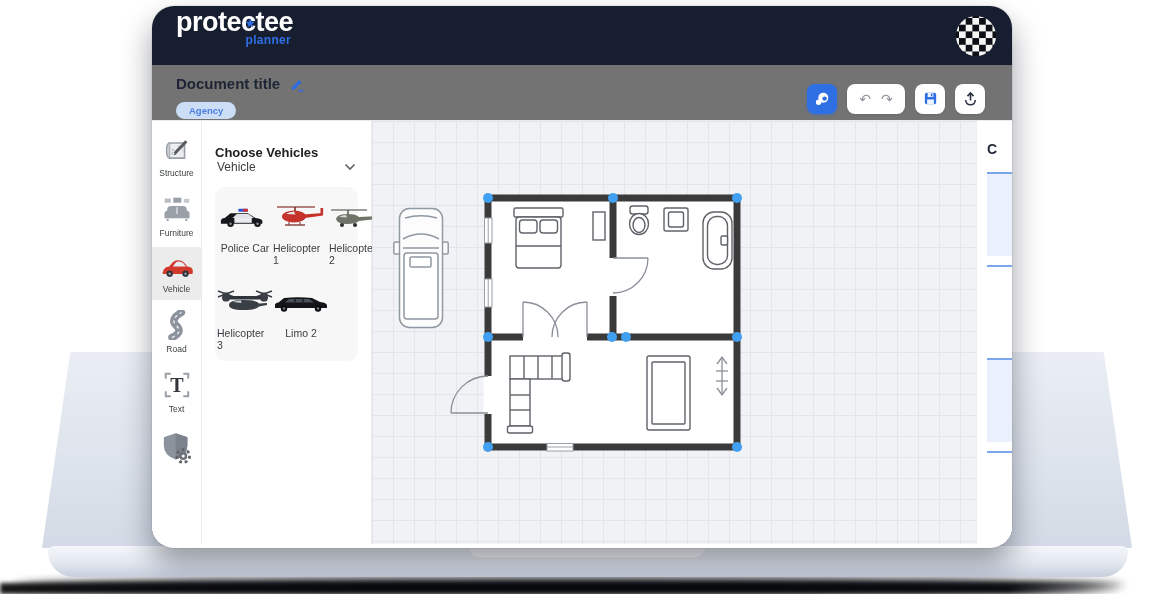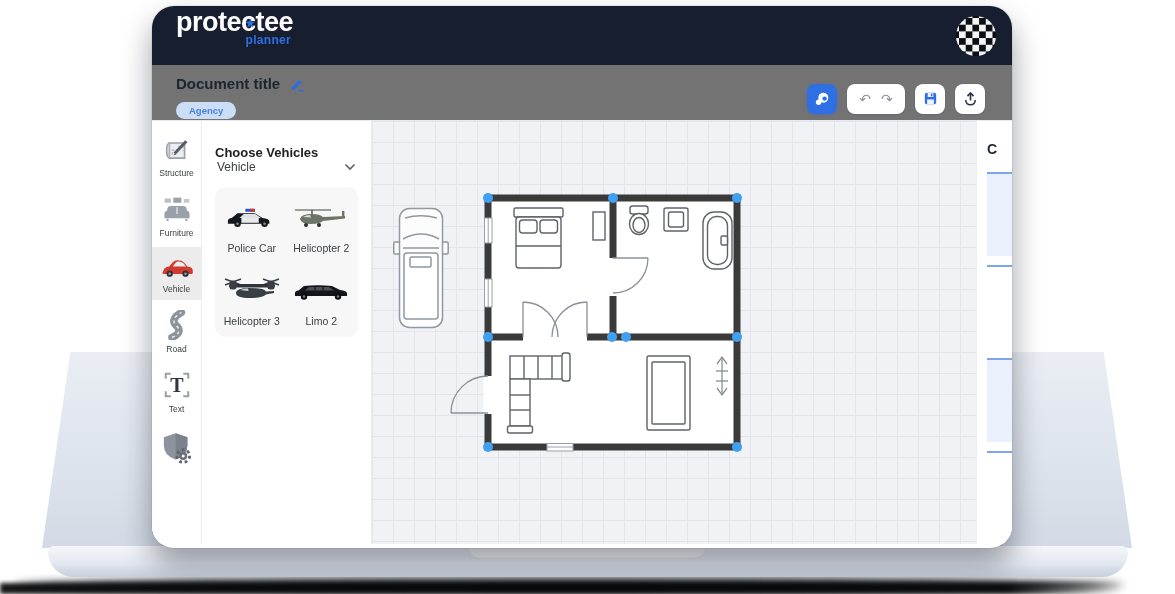--- a/index.html
+++ b/index.html
@@ -64,21 +64,21 @@
          padding:7px 0 6px;margin-bottom:3px;}
   .titem.active{background:#ececec;}
   .tlabel{font-size:8.5px;color:#3c4043;margin-top:4px;}
 
   .vehicle-panel{width:170px;flex:none;background:#fff;border-right:1px solid #ececee;
                  padding:24px 13px 0;}
   .vp-title{font-size:13px;font-weight:bold;color:#202124;}
   .vp-dd{display:flex;align-items:center;justify-content:space-between;font-size:12px;
          color:#3c4043;margin-bottom:13px;padding:0 2px;}
   .vcard{background:#f7f7f8;border-radius:10px;padding:16px 2px 10px;display:grid;
-         grid-template-columns:1fr 1fr;row-gap:22px;}
+         grid-template-columns:1fr 1fr 1fr;row-gap:22px;}
   .vitem{display:flex;flex-direction:column;align-items:center;gap:13px;}
   .vthumb{height:26px;display:flex;align-items:flex-end;justify-content:center;}
   .vname{font-size:10.5px;color:#3c4043;}
 
   .canvas{width:604px;flex:none;position:relative;background:#f1f2f5;overflow:hidden;
           background-image:linear-gradient(#e3e5ea 1px,transparent 1px),
                            linear-gradient(90deg,#e3e5ea 1px,transparent 1px);
           background-size:21px 21px;}
   .van{position:absolute;left:21px;top:85px;}
   .floorplan{position:absolute;left:73px;top:70px;}
@@ -235,20 +235,36 @@
               <rect x="17" y="13" width="18" height="5" fill="#e8eaed"></rect>
               <circle cx="13" cy="19" r="3.4" fill="#15181d"></circle>
                   <circle cx="13" cy="19" r="1.3" fill="#8a909a"></circle>
               <circle cx="41" cy="19" r="3.4" fill="#15181d"></circle>
                   <circle cx="41" cy="19" r="1.3" fill="#8a909a"></circle>
             </svg>
               </div>
             <span class="vname">Police Car</span>
           </div>
 
+          <div class="vitem">
+            <div class="vthumb">
+                <svg width="56" height="26" viewBox="0 0 56 26">
+              <line x1="4" y1="4" x2="42" y2="4" stroke="#9a5a55" stroke-width="1.4"></line>
+              <line x1="22" y1="4" x2="22" y2="8" stroke="#7e2f29" stroke-width="1.6"></line>
+              <ellipse cx="21" cy="13.5" rx="12" ry="6" fill="#c5332b"></ellipse>
+              <path d="M30,11.5 l20,-1.5 v2.4 l-18,2.6 z" fill="#c5332b"></path>
+              <rect x="47.5" y="5" width="2.6" height="6.5" fill="#c5332b"></rect>
+              <path d="M13,11 q3,-2.5 8,-2.5 l1.5,3 z" fill="#dfe3e8"></path>
+              <line x1="12" y1="22" x2="32" y2="22" stroke="#8a4a45" stroke-width="1.4"></line>
+              <line x1="16" y1="19" x2="16" y2="22" stroke="#8a4a45" stroke-width="1.2"></line>
+              <line x1="27" y1="19" x2="27" y2="22" stroke="#8a4a45" stroke-width="1.2"></line>
+            </svg>
+              </div>
+            <span class="vname">Helicopter 1</span>
+          </div>
 
           <div class="vitem">
             <div class="vthumb">
                 <svg width="56" height="24" viewBox="0 0 56 24">
               <line x1="2" y1="5" x2="38" y2="5" stroke="#7b8078" stroke-width="1.3"></line>
               <line x1="19" y1="5" x2="19" y2="9" stroke="#5a5f57" stroke-width="1.6"></line>
               <path d="M7,14 q1,-5 12,-5 q8,0 11,3 l22,-1 v2.6 l-22,2.4 q-3,3 -12,3 q-10,0 -11,-5 z" fill="#6f7468"></path>
               <rect x="49" y="6" width="2.4" height="6" fill="#6f7468"></rect>
               <path d="M10,12 q3,-2 7,-2 l1,2.6 z" fill="#d7dad6"></path>
               <circle cx="13" cy="20" r="2" fill="#2e3028"></circle>

